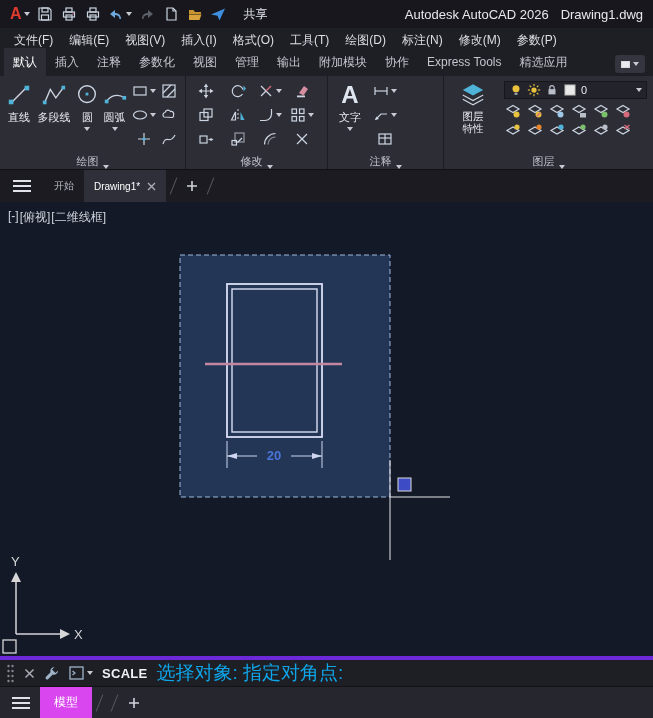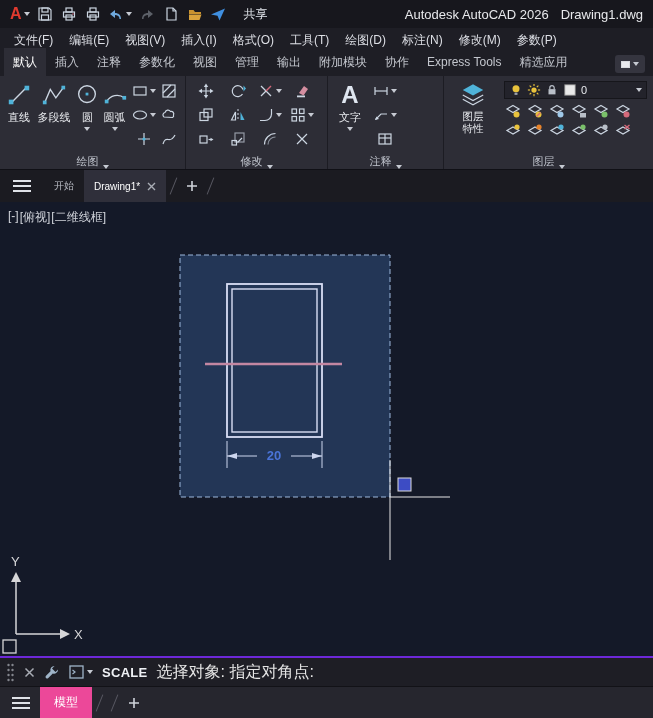--- a/index.html
+++ b/index.html
@@ -63,29 +63,29 @@
   .ft-plus{width:22px;height:22px;display:flex;align-items:center;justify-content:center}
 
   
   .canvas{position:relative;height:454px;background:#141928;flex:0 0 auto;overflow:hidden}
   .vp-controls{position:absolute;top:7px;left:8px;font-size:12px;color:#d2d5dc;display:flex}
   .vp-controls span{margin-right:1px}
   .dim-text{fill:#4a74d8;font-family:"Liberation Sans","DejaVu Sans",sans-serif;font-size:13px;font-weight:bold;text-anchor:middle}
   .ucs-text{fill:#d6d6d8;font-family:"Liberation Sans","DejaVu Sans",sans-serif;font-size:13px}
 
   
-  .cmd{height:30px;background:#1e1e25;border-top:2px solid #6d28d9;display:flex;align-items:center;gap:9px;padding:0 6px;flex:0 0 auto}
+  .cmd{height:30px;background:#1e1e25;border-top:4px solid #6d28d9;display:flex;align-items:center;gap:9px;padding:0 6px;flex:0 0 auto}
   .cmd-label{color:#eef0f4;font-size:13px;font-weight:bold;letter-spacing:.3px}
-  .cmd-prompt{color:#e5e5e5;font-size:16px}
+  .cmd-prompt{color:#0ea5e9;font-size:19px}
 
   
   .sb{height:32px;background:#26262e;display:flex;align-items:center;border-top:1px solid #121217;padding-left:6px;flex:0 0 auto}
   .sb-menu{width:30px;height:26px;display:flex;align-items:center;justify-content:center;margin-right:4px}
   .sb-tab{padding:0 14px;height:32px;display:flex;align-items:center;font-size:12px;color:#caced5}
-  .sb-tab.active{background:#ec4899;color:#ffffff}
+  .sb-tab.active{background:#d946ef;color:#ffffff}
   .sb-plus{width:24px;height:24px;display:flex;align-items:center;justify-content:center}
 </style>
 </head>
 <body>
 
 <div class="app">
 
   <div class="titlebar">
     <div class="qat">
       <div class="qat-btn">

